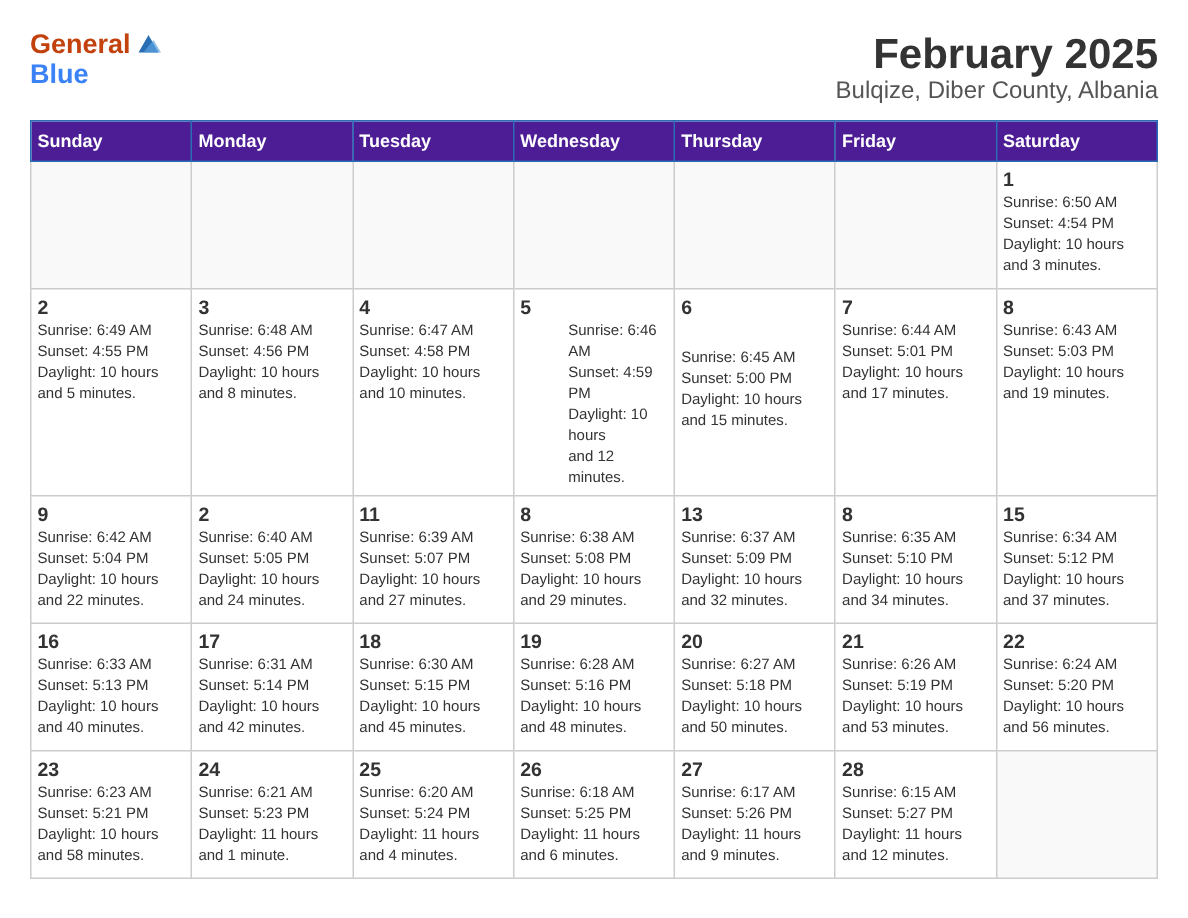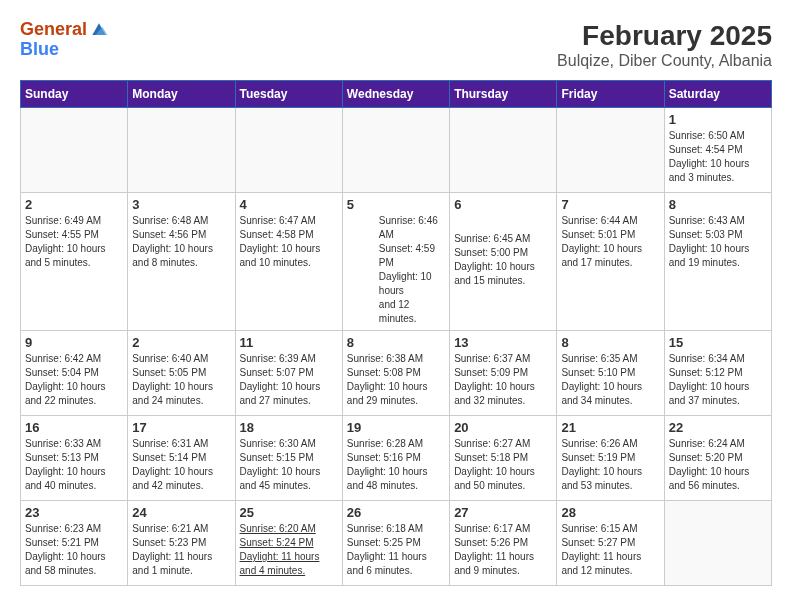--- a/index.html
+++ b/index.html
@@ -301,21 +301,21 @@
         </td>
         <td>
           <div class="day-number">24</div>
           <div class="day-info" style="white-space: pre-line;">Sunrise: 6:21 AM
 Sunset: 5:23 PM
 Daylight: 11 hours
 and 1 minute.</div>
         </td>
         <td>
           <div class="day-number">25</div>
-          <div class="day-info" style="white-space: pre-line; text-decoration: underline;">Sunrise: 6:20 AM
+          <div class="day-info" style="white-space: pre-line;">Sunrise: 6:20 AM
 Sunset: 5:24 PM
 Daylight: 11 hours
 and 4 minutes.</div>
         </td>
         <td>
           <div class="day-number">26</div>
           <div class="day-info" style="white-space: pre-line;">Sunrise: 6:18 AM
 Sunset: 5:25 PM
 Daylight: 11 hours
 and 6 minutes.</div>

